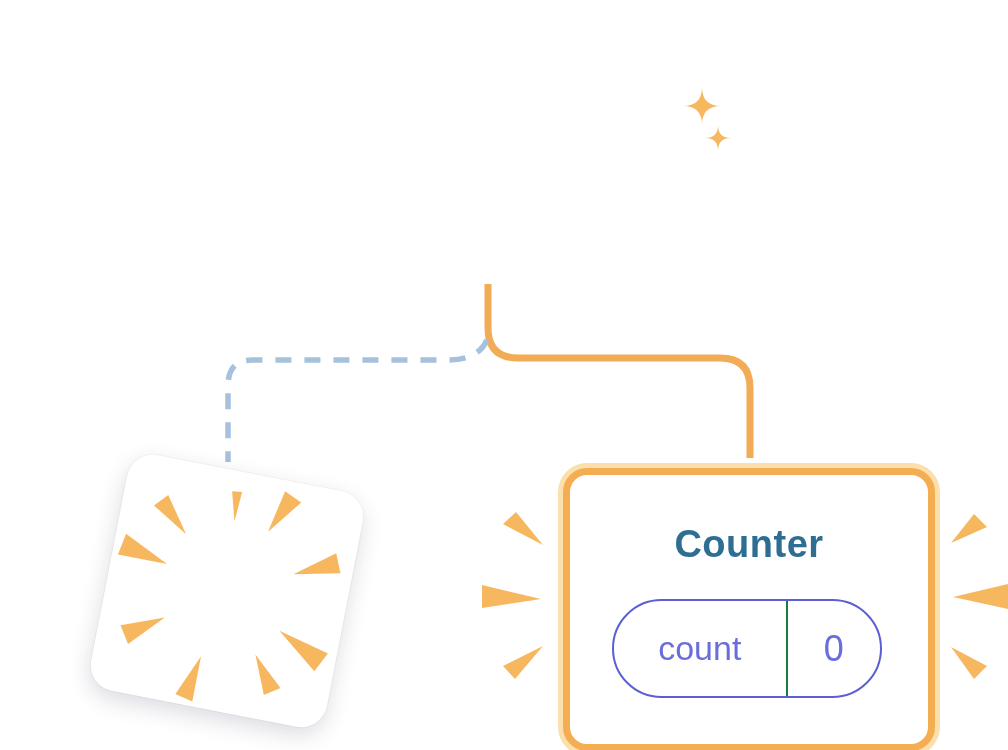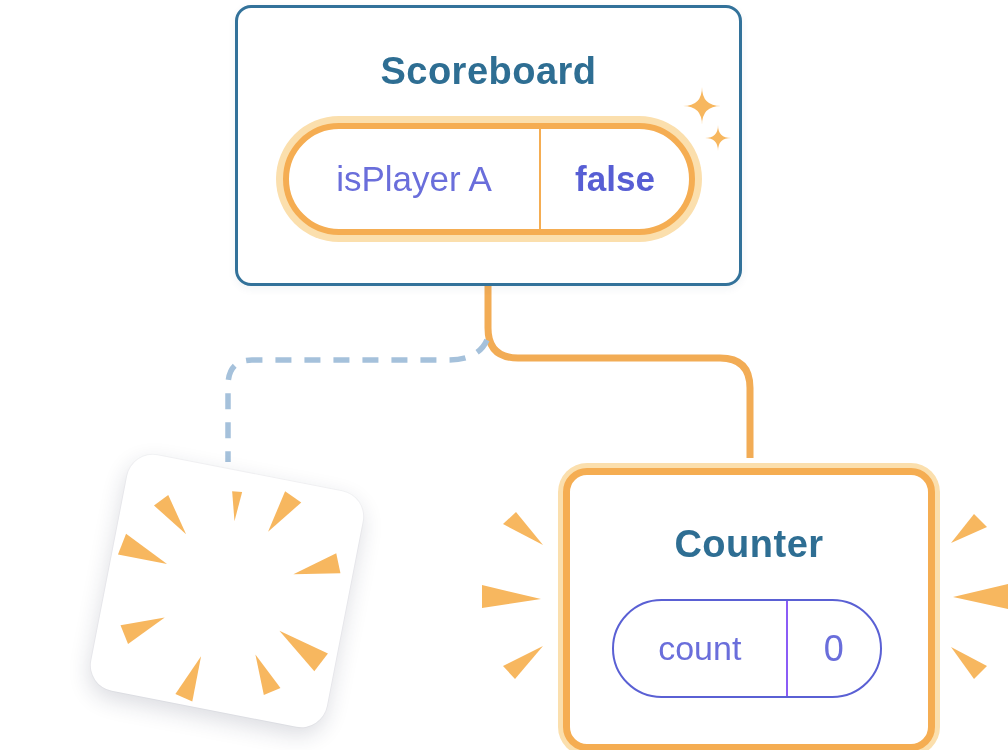--- a/index.html
+++ b/index.html
@@ -82,21 +82,21 @@
     font-weight: 700;
   }
   .pill-purple {
     left: 42px; top: 124px;
     width: 270px; height: 99px;
     border: 2px solid #5A60D4;
     border-radius: 52px;
   }
   .pill-purple .seg-name {
     width: 64.5%;
-    border-right: 2px solid #8b5cf6;
+    border-right: 2px solid #15803d;
     color: #6A6EDB;
     font-size: 34px;
   }
   .pill-purple .seg-value {
     flex: 1;
     color: #6A6EDB;
     font-size: 36px;
   }
   
   .destroyed-card {
@@ -131,27 +131,20 @@
         <polygon points="182,91 228,81 220,62"></polygon>
         <polygon points="56,105 10,83 6,105"></polygon>
         <polygon points="64,158 22,174 33,191"></polygon>
         <polygon points="107,189 89,231 107,235"></polygon>
         <polygon points="160,177 176,215 191,205"></polygon>
         <polygon points="179,149 221,182 231,162"></polygon>
       </g>
     </svg>
   </div>
 
-  <div class="component-card scoreboard-card">
-    <div class="card-title">Scoreboard</div>
-    <div class="state-pill pill-orange">
-      <div class="seg seg-name">isPlayer A</div>
-      <div class="seg seg-value">false</div>
-    </div>
-  </div>
 
   <div class="component-card counter-card">
     <div class="card-title">Counter</div>
     <div class="state-pill pill-purple">
       <div class="seg seg-name">count</div>
       <div class="seg seg-value">0</div>
     </div>
   </div>
 
   <svg class="layer" viewBox="0 0 1008 750">

